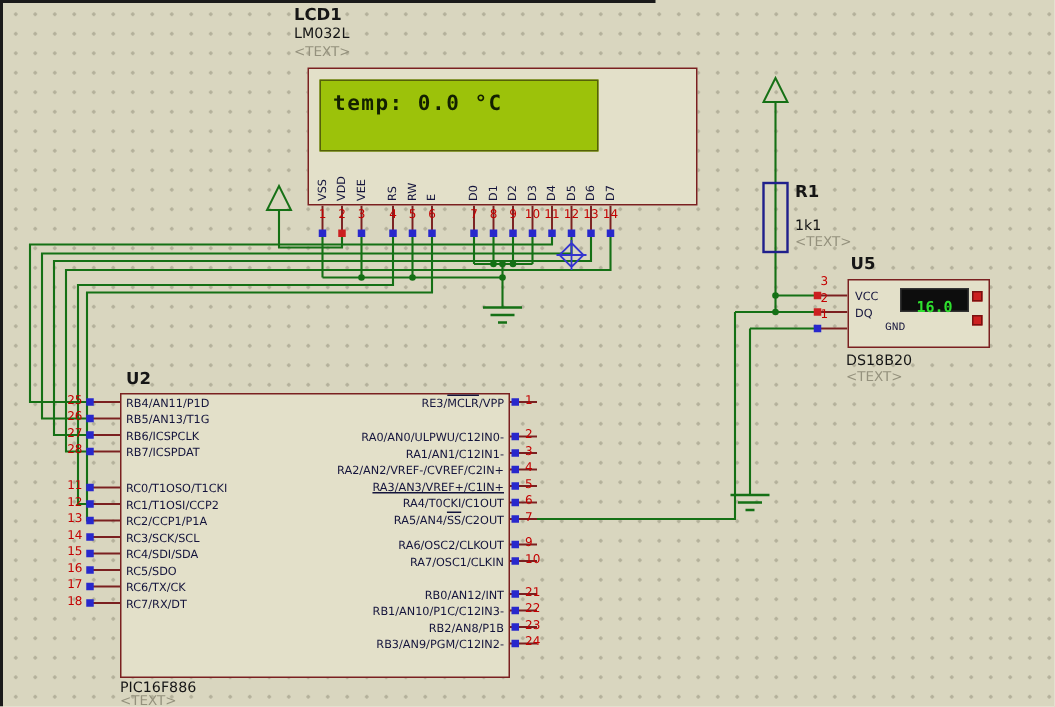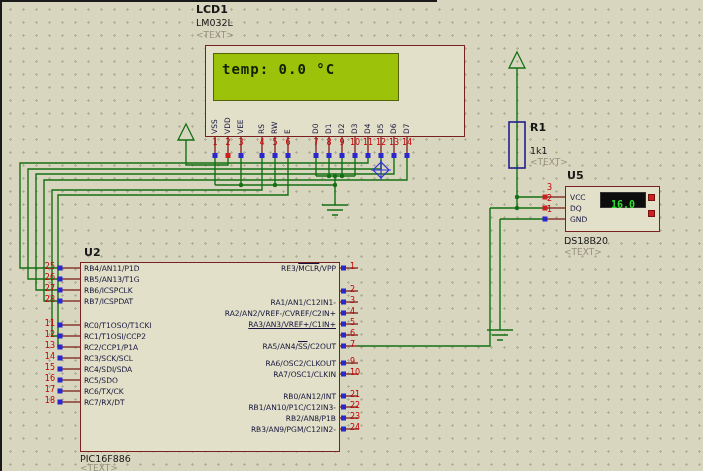--- a/index.html
+++ b/index.html
@@ -228,40 +228,42 @@
     <div class="pin-name" style="left: 84px; top: 364.5px;">RC4/SDI/SDA</div>
     <div class="pin-num" style="left: 40px; top: 375px; width: 15px; text-align: right;">16</div>
     <div class="pin-name" style="left: 84px; top: 375.5px;">RC5/SDO</div>
     <div class="pin-num" style="left: 40px; top: 386px; width: 15px; text-align: right;">17</div>
     <div class="pin-name" style="left: 84px; top: 386.5px;">RC6/TX/CK</div>
     <div class="pin-num" style="left: 40px; top: 397px; width: 15px; text-align: right;">18</div>
     <div class="pin-name" style="left: 84px; top: 397.5px;">RC7/RX/DT</div>
     <div class="pin-num" style="left: 350px; top: 263px; width: 16px;">1</div>
     <div class="pin-name right" style="left: 86px; top: 263.5px;">RE3/<span class="ol">MCLR</span>/VPP</div>
     <div class="pin-num" style="left: 350px; top: 286px; width: 16px;">2</div>
+    <div class="pin-name right" style="left: 86px; top: 286.5px;">RA0/AN0/ULPWU/C12IN0-</div>
     <div class="pin-num" style="left: 350px; top: 297px; width: 16px;">3</div>
     <div class="pin-name right" style="left: 86px; top: 297.5px;">RA1/AN1/C12IN1-</div>
     <div class="pin-num" style="left: 350px; top: 308px; width: 16px;">4</div>
     <div class="pin-name right" style="left: 86px; top: 308.5px;">RA2/AN2/VREF-/CVREF/C2IN+</div>
     <div class="pin-num" style="left: 350px; top: 319px; width: 16px;">5</div>
     <div class="pin-name right" style="left: 86px; top: 319.5px; text-decoration: underline;">RA3/AN3/VREF+/C1IN+</div>
     <div class="pin-num" style="left: 350px; top: 330px; width: 16px;">6</div>
+    <div class="pin-name right" style="left: 86px; top: 330.5px;">RA4/T0CKI/C1OUT</div>
     <div class="pin-num" style="left: 350px; top: 341px; width: 16px;">7</div>
     <div class="pin-name right" style="left: 86px; top: 341.5px;">RA5/AN4/<span class="ol">SS</span>/C2OUT</div>
     <div class="pin-num" style="left: 350px; top: 358px; width: 16px;">9</div>
     <div class="pin-name right" style="left: 86px; top: 358.5px;">RA6/OSC2/CLKOUT</div>
     <div class="pin-num" style="left: 350px; top: 369px; width: 16px;">10</div>
     <div class="pin-name right" style="left: 86px; top: 369.5px;">RA7/OSC1/CLKIN</div>
     <div class="pin-num" style="left: 350px; top: 391px; width: 16px;">21</div>
     <div class="pin-name right" style="left: 86px; top: 391.5px;">RB0/AN12/INT</div>
     <div class="pin-num" style="left: 350px; top: 402px; width: 16px;">22</div>
     <div class="pin-name right" style="left: 86px; top: 402.5px;">RB1/AN10/P1C/C12IN3-</div>
     <div class="pin-num" style="left: 350px; top: 413px; width: 16px;">23</div>
     <div class="pin-name right" style="left: 86px; top: 413.5px;">RB2/AN8/P1B</div>
     <div class="pin-num" style="left: 350px; top: 424px; width: 16px;">24</div>
     <div class="pin-name right" style="left: 86px; top: 424.5px;">RB3/AN9/PGM/C12IN2-</div>
     <div class="pin-num" style="left: 547px; top: 184px; width: 12px;">3</div>
     <div class="pin-name" style="left: 570px; top: 192.5px;">VCC</div>
     <div class="pin-num" style="left: 547px; top: 195px; width: 12px;">2</div>
     <div class="pin-name" style="left: 570px; top: 203.5px;">DQ</div>
     <div class="pin-num" style="left: 547px; top: 206px; width: 12px;">1</div>
-    <div class="pin-name" style="left: 570px; top: 214.5px;">GND</div>
+    <div class="pin-name" style="left: 590px; top: 214.5px; font-family: Liberation Mono, monospace;">GND</div>
   </div>
 
 </body></html>

